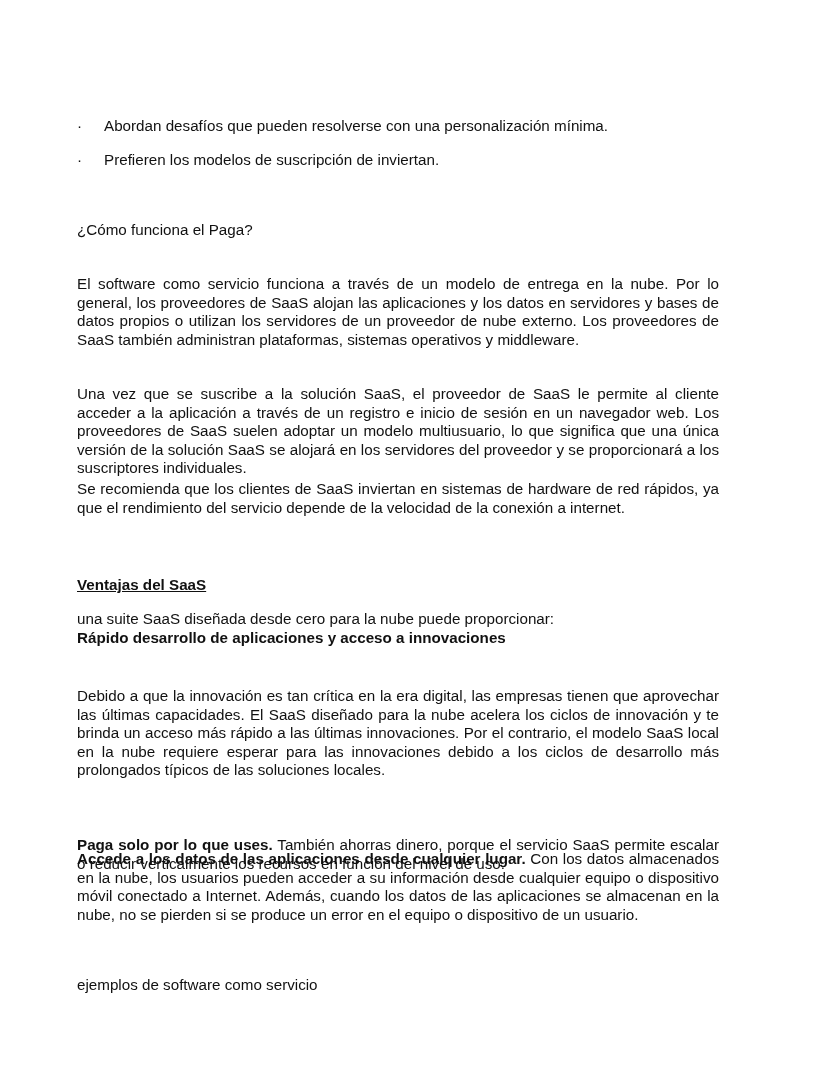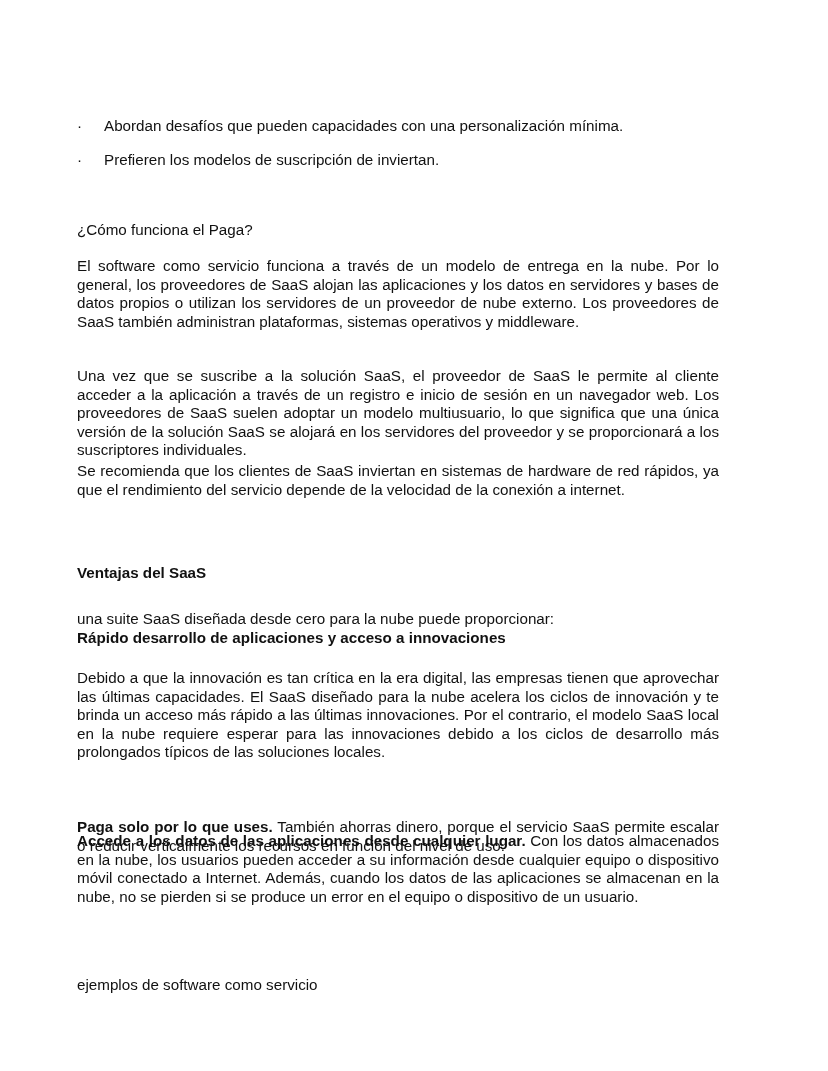--- a/index.html
+++ b/index.html
@@ -2,46 +2,46 @@
 <html><head>
   <meta charset="utf-8">
   <style>
     html, body { margin: 0; padding: 0; background: #ffffff; }
     body {
       width: 828px; height: 1071px; overflow: hidden; position: relative;
       font-family: "Liberation Sans", sans-serif; color: #111111;
       font-size: 15.2px; line-height: 18.5px;
     }
     .abs { position: absolute; left: 77px; width: 642px; }
-    .justify { text-align: justify; text-align-last: left; }
+    .justify { text-align: justify; text-align-last: left; margin-top: 18px; }
     .bullet-row { position: absolute; left: 77px; width: 680px; }
     .bullet-dot { position: absolute; left: 0; top: 0; width: 10px; }
     .bullet-text { position: absolute; left: 27px; white-space: nowrap; }
     .bold { font-weight: bold; }
     p { margin: 0; }
   </style>
 </head>
 <body>
 
 <div class="bullet-row" style="top:117px;">
   <span class="bullet-dot">·</span>
-  <span class="bullet-text">Abordan desafíos que pueden capacidades con una personalización mínima.</span>
+  <span class="bullet-text">Abordan desafíos que pueden resolverse con una personalización mínima.</span>
 </div>
 <div class="bullet-row" style="top:151px;">
   <span class="bullet-dot">·</span>
   <span class="bullet-text">Prefieren los modelos de suscripción de inviertan.</span>
 </div>
 
 <p class="abs" style="top:221px;">¿Cómo funciona el Paga?</p>
 
 <p class="abs justify" style="top:257px;">El software como servicio funciona a través de un modelo de entrega en la nube. Por lo general, los proveedores de SaaS alojan las aplicaciones y los datos en servidores y bases de datos propios o utilizan los servidores de un proveedor de nube externo. Los proveedores de SaaS también administran plataformas, sistemas operativos y middleware.</p>
 <p class="abs justify" style="top:367px;">Una vez que se suscribe a la solución SaaS, el proveedor de SaaS le permite al cliente acceder a la aplicación a través de un registro e inicio de sesión en un navegador web. Los proveedores de SaaS suelen adoptar un modelo multiusuario, lo que significa que una única versión de la solución SaaS se alojará en los servidores del proveedor y se proporcionará a los suscriptores individuales.</p>
 <p class="abs justify" style="top:462px;">Se recomienda que los clientes de SaaS inviertan en sistemas de hardware de red rápidos, ya que el rendimiento del servicio depende de la velocidad de la conexión a internet.</p>
 
-<p class="abs bold" style="top:564px;">Ventajas del SaaS</p>
+<p class="abs bold" style="top:576px;text-decoration:underline;">Ventajas del SaaS</p>
 <p class="abs" style="top:598px;margin-top:12px;">una suite SaaS diseñada desde cero para la nube puede proporcionar:</p>
 <p class="abs bold" style="top:629px;">Rápido desarrollo de aplicaciones y acceso a innovaciones</p>
 
 <p class="abs justify" style="top:669px;">Debido a que la innovación es tan crítica en la era digital, las empresas tienen que aprovechar las últimas capacidades. El SaaS diseñado para la nube acelera los ciclos de innovación y te brinda un acceso más rápido a las últimas innovaciones. Por el contrario, el modelo SaaS local en la nube requiere esperar para las innovaciones debido a los ciclos de desarrollo más prolongados típicos de las soluciones locales.</p>
 
 <p class="abs justify" style="top:818px;"><span class="bold">Paga solo por lo que uses.</span><span> También ahorras dinero, porque el servicio SaaS permite escalar o reducir verticalmente los recursos en función del nivel de uso.</span></p>
 
 <p class="abs justify" style="top:832px;"><span class="bold">Accede a los datos de las aplicaciones desde cualquier lugar.</span><span> Con los datos almacenados en la nube, los usuarios pueden acceder a su información desde cualquier equipo o dispositivo móvil conectado a Internet. Además, cuando los datos de las aplicaciones se almacenan en la nube, no se pierden si se produce un error en el equipo o dispositivo de un usuario.</span></p>
 
 <p class="abs" style="top:976px;">ejemplos de software como servicio</p>

